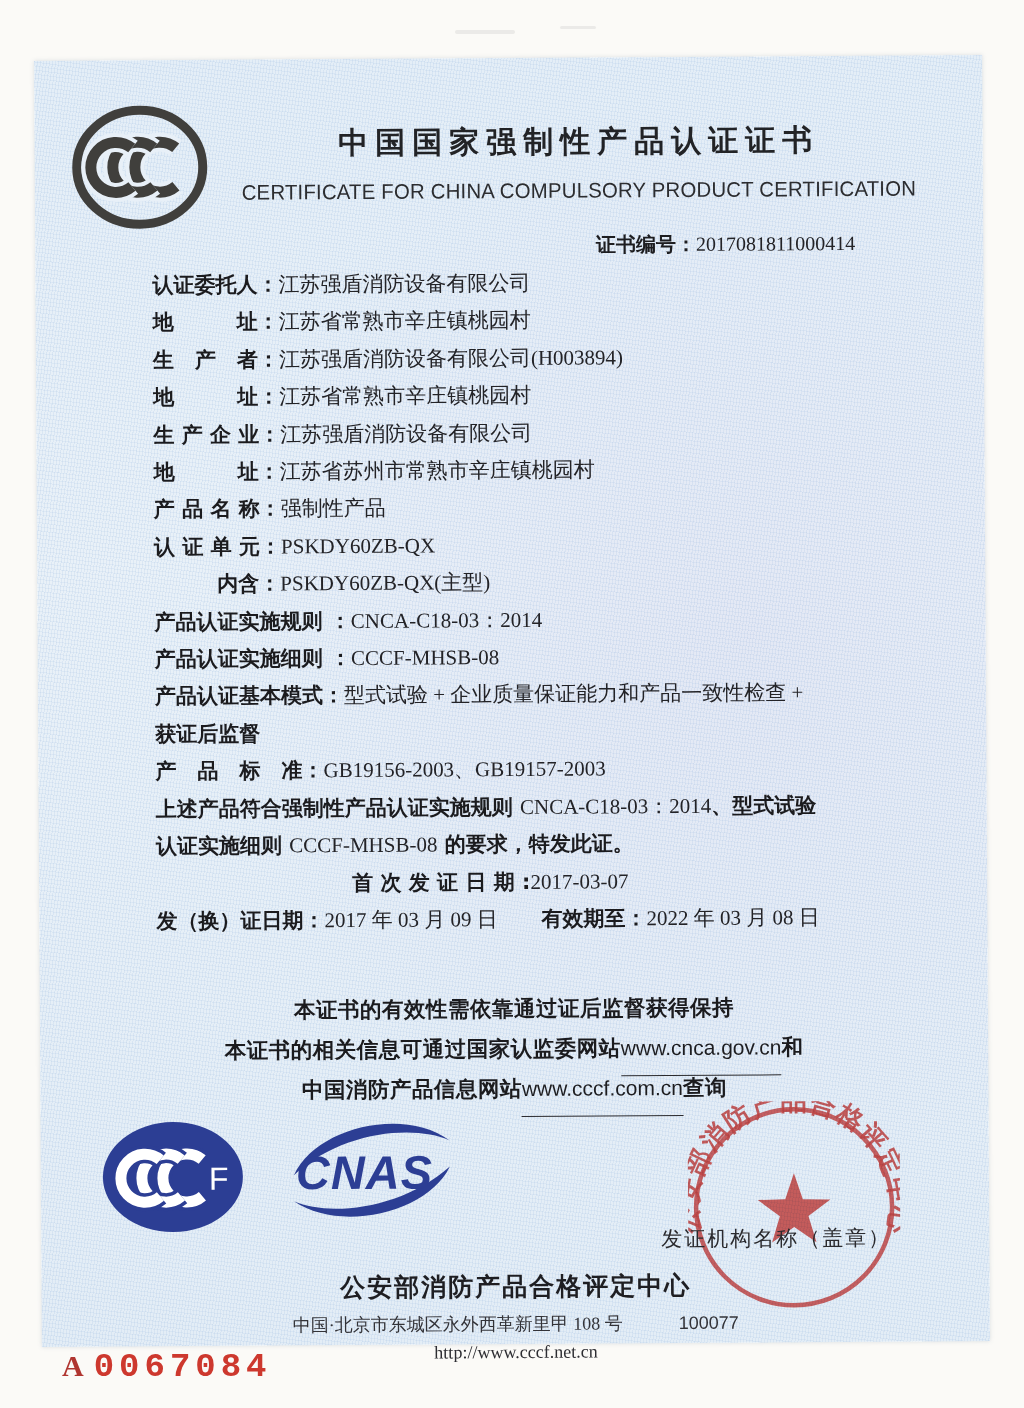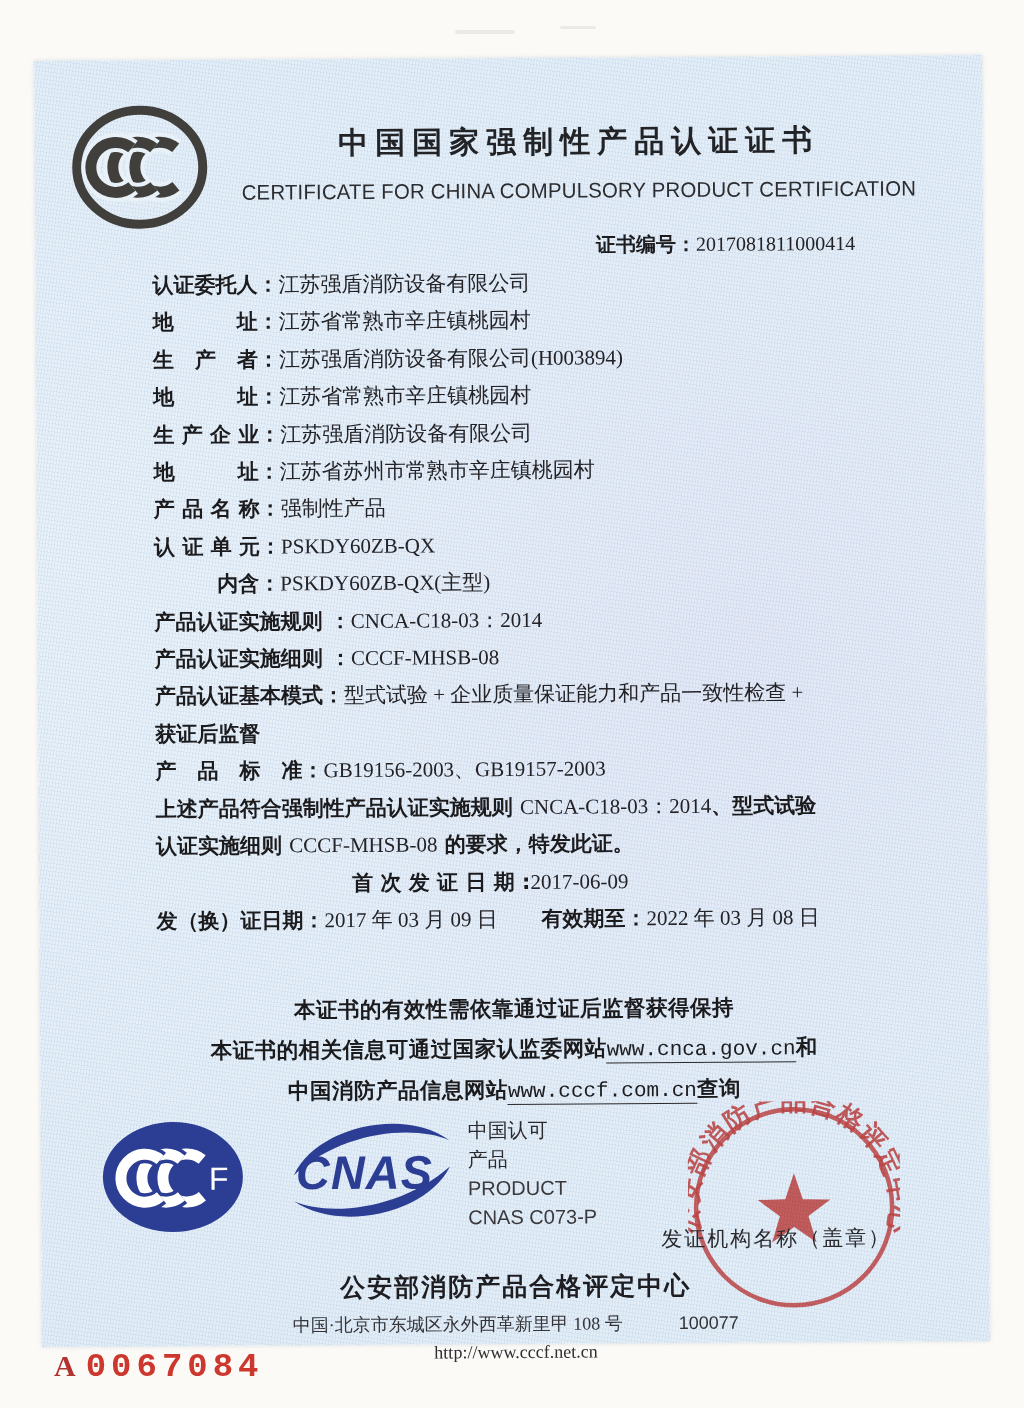--- a/index.html
+++ b/index.html
@@ -48,21 +48,21 @@
   .row .val, .v{font-family:"Liberation Serif","DejaVu Serif",serif;color:#232327;}
   .indent-first{padding-left:196px;}
   .gap-left{margin-left:44px;}
 
   
   .notice{
     position:absolute;left:0;right:0;top:931px;text-align:center;
     font-size:21.5px;line-height:39px;
   }
   .notice .b{letter-spacing:.5px;}
-  .url{border-bottom:1.5px solid #2a2a2e;padding-bottom:1px;font-family:Liberation Mono, monospace;font-size:21px;}
+  .url{border-bottom:1.5px solid #2a2a2e;padding-bottom:16px;font-family:Liberation Sans, sans-serif;font-size:21px;}
 
   
   .accred{position:absolute;left:0;top:1050px;width:100%;height:200px;}
   .cccf-logo{position:absolute;left:58px;top:8px;}
   .cnas-logo{position:absolute;left:245px;top:4px;}
   .accred-lines{position:absolute;left:427px;top:8px;line-height:29px;font-size:20px;color:#2a2a2e;}
   .accred-lines .lat{font-family:"Liberation Sans","DejaVu Sans",sans-serif;font-size:20px;color:#3a3a3e;}
   .seal-caption{
     position:absolute;left:620px;top:118px;font-size:21px;letter-spacing:2px;
     color:#2a2a2e;white-space:nowrap;z-index:3;font-family:"Liberation Serif",serif;
@@ -71,21 +71,21 @@
 
   
   .footer{position:absolute;left:0;right:0;top:1212px;text-align:center;}
   .footer .org{font-family:"DejaVu Sans",sans-serif;font-weight:700;font-size:25px;letter-spacing:2px;color:#1e1e22;}
   .footer .addr{margin-top:9px;font-size:18px;color:#333338;}
   .footer .addr .post{margin-left:56px;font-family:"Liberation Sans",sans-serif;}
   .footer .site{margin-top:6px;font-size:18px;font-family:"Liberation Serif",serif;color:#2d2d32;}
 
   
   .serial{
-    position:absolute;left:54px;top:1348px;color:#cd382e;white-space:nowrap;
+    position:absolute;left:62px;top:1348px;color:#cd382e;white-space:nowrap;
     font-family:"Liberation Mono","DejaVu Sans Mono",monospace;font-weight:700;
   }
   .serial .pre{font-family:"Liberation Serif",serif;font-size:30px;color:#b03530;margin-right:10px;}
   .serial .num{font-size:34px;letter-spacing:5px;}
 </style>
 </head>
 <body>
 
 <div class="paper">
 
@@ -122,21 +122,21 @@
     <div class="row"><span class="lbl">　　　内含：</span><span class="val">PSKDY60ZB-QX(主型)</span></div>
     <div class="row"><span class="lbl">产品认证实施规则 ：</span><span class="val">CNCA-C18-03：2014</span></div>
     <div class="row"><span class="lbl">产品认证实施细则 ：</span><span class="val">CCCF-MHSB-08</span></div>
     <div class="row"><span class="lbl">产品认证基本模式：</span><span class="val">型式试验 + 企业质量保证能力和产品一致性检查 +</span></div>
     <div class="row"><span class="lbl">获证后监督</span><span class="val"></span></div>
     <div class="row"><span class="lbl">产　品　标　准：</span><span class="val">GB19156-2003、GB19157-2003</span></div>
 
     <div class="row"><span class="b">上述产品符合强制性产品认证实施规则 </span><span class="v">CNCA-C18-03：2014</span><span class="b">、型式试验</span></div>
     <div class="row"><span class="b">认证实施细则 </span><span class="v">CCCF-MHSB-08</span><span class="b"> 的要求，特发此证。</span></div>
 
-    <div class="row indent-first"><span class="b">首 次 发 证 日 期 :</span><span class="v">2017-06-09</span></div>
+    <div class="row indent-first"><span class="b">首 次 发 证 日 期 :</span><span class="v">2017-03-07</span></div>
     <div class="row"><span class="b">发（换）证日期：</span><span class="v">2017 年 03 月 09 日</span><span class="b gap-left">有效期至：</span><span class="v">2022 年 03 月 08 日</span></div>
   </div>
 
   <div class="notice">
     <div><span class="b">本证书的有效性需依靠通过证后监督获得保持</span></div>
     <div><span class="b">本证书的相关信息可通过国家认监委网站</span><span class="url">www.cnca.gov.cn</span><span class="b">和</span></div>
     <div><span class="b">中国消防产品信息网站</span><span class="url">www.cccf.com.cn</span><span class="b">查询</span></div>
   </div>
 
   <div class="accred">
@@ -153,26 +153,20 @@
       </g>
       <text x="110" y="72" font-family="Liberation Sans, sans-serif" font-size="32" fill="#ffffff">F</text>
     </svg>
 
     <svg class="cnas-logo" width="172" height="118" viewBox="0 0 172 118">
       <path d="M8 62 C 30 14, 118 -6, 164 28 C 128 12, 56 18, 8 62 Z" fill="#2c3e94"></path>
       <path d="M164 54 C 142 100, 54 120, 8 88 C 44 104, 116 96, 164 54 Z" fill="#2c3e94"></path>
       <text x="10" y="76" font-family="Liberation Sans, sans-serif" font-size="47" font-weight="700" font-style="italic" letter-spacing="1" fill="#2c3e94">CNAS</text>
     </svg>
 
-    <div class="accred-lines">
-      <div>中国认可</div>
-      <div>产品</div>
-      <div class="lat">PRODUCT</div>
-      <div class="lat">CNAS C073-P</div>
-    </div>
 
     <div class="seal-caption">发证机构名称（盖章）</div>
 
     <svg class="seal" width="212" height="212" viewBox="0 0 212 212">
       <circle cx="106" cy="106" r="98" fill="none" stroke="#d33c38" stroke-width="4.5" opacity="0.85"></circle>
       <defs>
         <path id="sealArc" d="M 13.9 136.1 A 97 97 0 1 1 198.1 136.1" fill="none"></path>
       </defs>
       <text font-size="26" fill="#d33c38" opacity="0.88" font-family="Liberation Serif, serif" font-weight="700">
         <textPath href="#sealArc" startOffset="6" textLength="355">公安部消防产品合格评定中心</textPath>

